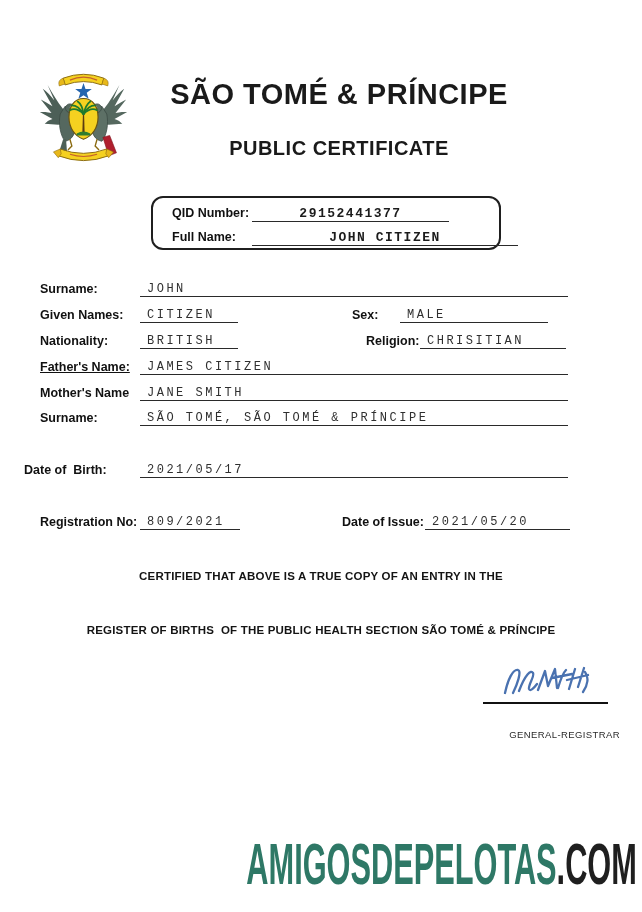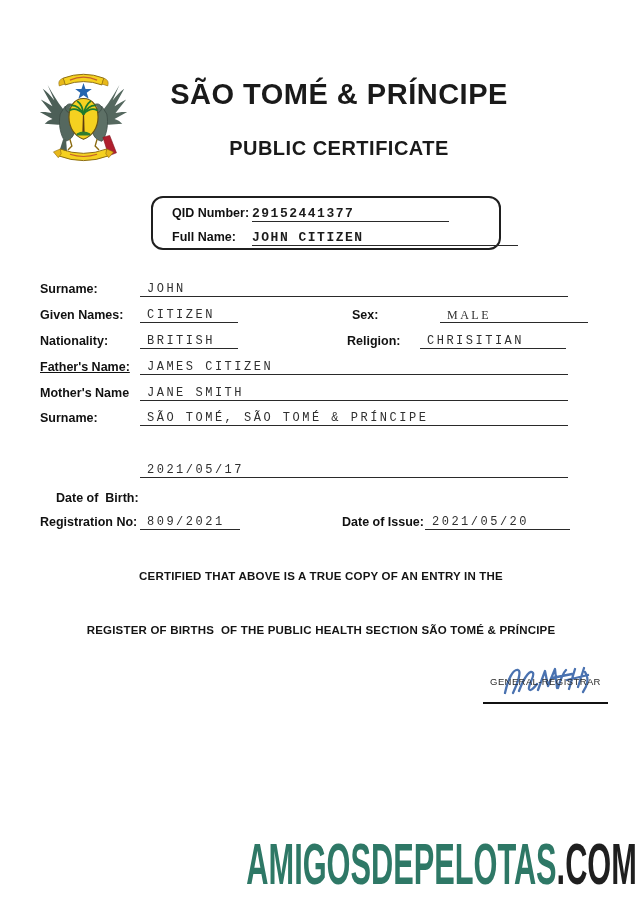--- a/index.html
+++ b/index.html
@@ -30,21 +30,21 @@
   .qid-box {
     position: absolute;
     left: 151px; top: 196px;
     width: 346px; height: 50px;
     border: 2px solid #1f1f1f;
     border-radius: 12px;
     overflow: visible;
   }
   .qrow { position: absolute; left: 0; height: 17px; }
   .qrow .lbl { position: absolute; }
-  .qrow .qval { position: absolute; }
+  .qrow .qval { position: absolute; text-align: center; }
 
   .lbl {
     font-weight: bold;
     font-size: 12.5px;
     line-height: 15px;
     white-space: pre;
     color: #111111;
   }
   .val {
     font-family: "Liberation Mono", "DejaVu Sans Mono", monospace;
@@ -75,22 +75,22 @@
     font-weight: bold;
     font-size: 11.5px;
     letter-spacing: 0.2px;
     white-space: pre;
     color: #141414;
   }
 
   .sig-svg { position: absolute; left: 498px; top: 661px; width: 104px; height: 42px; }
   .sig-line { position: absolute; left: 483px; top: 702px; width: 125px; border-top: 2px solid #111; }
   .sig-role {
-    position: absolute; left: 471px; top: 676px; width: 149px;
-    text-align: center;
+    position: absolute; left: 471px; top: 729px; width: 149px;
+    text-align: right;
     font-size: 9.5px;
     letter-spacing: 0.4px;
     color: #2b2b2b;
   }
 
   .watermark {
     position: absolute;
     top: 835px;
     right: 5px;
     font-weight: bold;
@@ -172,48 +172,48 @@
 
   <div class="frow" style="top: 282px;">
     <span class="lbl" style="left: 40px;">Surname:</span>
     <span class="val fval uline" style="left: 140px; width: 428px;">JOHN</span>
   </div>
 
   <div class="frow" style="top: 308px;">
     <span class="lbl" style="left: 40px;">Given Names:</span>
     <span class="val fval uline" style="left: 140px; width: 98px;">CITIZEN</span>
     <span class="lbl" style="left: 352px;">Sex:</span>
-    <span class="val fval uline" style="left: 440px; width: 148px; font-family: Liberation Serif, serif;">MALE</span>
+    <span class="val fval uline" style="left: 400px; width: 148px;">MALE</span>
   </div>
 
   <div class="frow" style="top: 334px;">
     <span class="lbl" style="left: 40px;">Nationality:</span>
     <span class="val fval uline" style="left: 140px; width: 98px;">BRITISH</span>
-    <span class="lbl" style="left: 333px; padding-left: 14px;">Religion:</span>
+    <span class="lbl" style="left: 352px; padding-left: 14px;">Religion:</span>
     <span class="val fval uline" style="left: 420px; width: 146px;">CHRISITIAN</span>
   </div>
 
   <div class="frow" style="top: 360px;">
     <span class="lbl" style="left: 40px; text-decoration: underline;">Father's Name:</span>
     <span class="val fval uline" style="left: 140px; width: 428px;">JAMES CITIZEN</span>
   </div>
 
   <div class="frow" style="top: 386px;">
     <span class="lbl" style="left: 40px;">Mother's Name</span>
     <span class="val fval uline" style="left: 140px; width: 428px;">JANE SMITH</span>
   </div>
 
   <div class="frow" style="top: 411px;">
     <span class="lbl" style="left: 40px;">Surname:</span>
     <span class="val fval uline" style="left: 140px; width: 428px;">SÃO TOMÉ, SÃO TOMÉ &amp; PRÍNCIPE</span>
   </div>
 
 
   <div class="frow" style="top: 463px;">
-    <span class="lbl" style="left: 56px; margin-top: 28px;">Date of  Birth:</span>
+    <span class="lbl" style="left: 24px;">Date of  Birth:</span>
     <span class="val fval uline" style="left: 140px; width: 428px;">2021/05/17</span>
   </div>
 
   <div class="frow" style="top: 515px;">
     <span class="lbl" style="left: 40px;">Registration No:</span>
     <span class="val fval uline" style="left: 140px; width: 100px;">809/2021</span>
     <span class="lbl" style="left: 342px;">Date of Issue:</span>
     <span class="val fval uline" style="left: 425px; width: 145px;">2021/05/20</span>
   </div>
 

